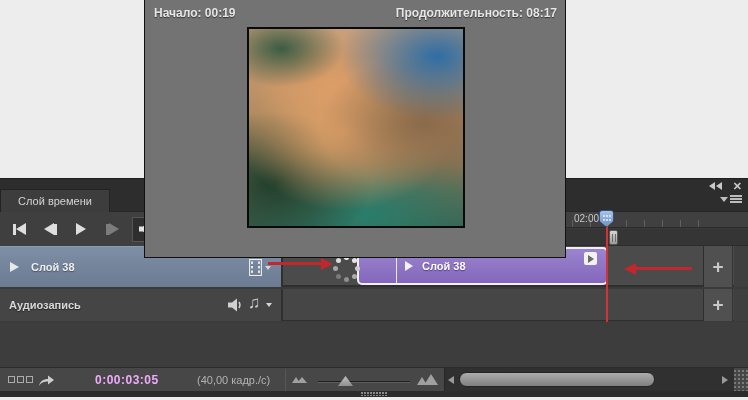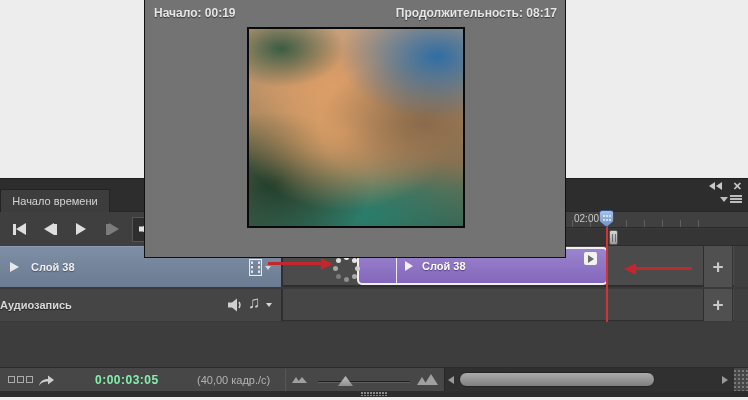--- a/index.html
+++ b/index.html
@@ -80,21 +80,21 @@
   
   .arrow { z-index:12; }
   .arrow .shaft { position:absolute; height:3px; background:#c1272d; top:4px; }
   .arrow .head-r { position:absolute; right:0; top:0; width:0;height:0; border-top:6px solid transparent;border-bottom:6px solid transparent;border-left:12px solid #c1272d; }
   .arrow .head-l { position:absolute; left:0; top:0; width:0;height:0; border-top:6px solid transparent;border-bottom:6px solid transparent;border-right:12px solid #c1272d; }
 
   
   .statusbar { left:0; top:188px; width:748px; height:24px; background:#474747; border-top:1px solid #2b2b2b; }
   .sq3 { left:8px; top:8px; display:flex; gap:2px; }
   .sq3 i { width:7px; height:7px; border:1px solid #ababab; }
-  .timecode { left:95px; top:5px; color:#86efac; font-size:12px; font-weight:bold; letter-spacing:.5px; }
+  .timecode { left:95px; top:5px; color:#f0abfc; font-size:12px; font-weight:bold; letter-spacing:.5px; }
   .framerate { left:197px; top:6px; color:#b2b2b2; font-size:11px; }
   .vdiv { top:1px; width:1px; height:22px; background:#2e2e2e; border-right:1px solid #565656; }
   .mtn { display:flex; align-items:flex-end; gap:0; }
   .mtn .m1 { width:0;height:0;border-left:4px solid transparent;border-right:4px solid transparent;border-bottom:6px solid #a0a0a0; }
   .mtn .m2 { width:0;height:0;border-left:6px solid transparent;border-right:6px solid transparent;border-bottom:9px solid #a0a0a0; margin-left:-3px; }
   .slider-track { left:318px; top:13px; width:92px; height:2px; background:#1f1f1f; border-bottom:1px solid #5d5d5d; }
   .slider-thumb { left:338px; top:8px; width:15px; height:10px; background:linear-gradient(#c2c2c2,#8f8f8f); clip-path:polygon(50% 0,100% 100%,0 100%); }
   .scrollzone { left:444px; top:0; width:290px; height:24px; background:#303030; border-left:1px solid #262626; }
   .scroll-thumb { left:14px; top:4px; width:196px; height:15px; border-radius:8px; background:linear-gradient(#ababab,#808080); border:1px solid #242424; }
   .s-arrow-l { left:3px; top:8px; width:0;height:0;border-top:4px solid transparent;border-bottom:4px solid transparent;border-right:6px solid #9a9a9a; }
@@ -122,21 +122,21 @@
   svg { display:block; }
 </style>
 </head>
 <body>
 
 <div class="stage">
 
   <div class="abs panel">
 
     <div class="abs tabbar">
-      <div class="abs tab">Начало времени</div>
+      <div class="abs tab">Слой времени</div>
       <div class="abs collapse-ic">
         <span class="tri-l" style="border-right-width:6px;border-top-width:4px;border-bottom-width:4px;border-right-color:#c9c9c9;"></span>
         <span class="tri-l" style="border-right-width:6px;border-top-width:4px;border-bottom-width:4px;border-right-color:#c9c9c9;"></span>
       </div>
       <div class="abs close-x">✕</div>
     </div>
     <div class="abs panel-menu">
       <span class="dd" style="border-top-color:#bdbdbd;"></span>
       <span class="menu-lines"></span>
     </div>
@@ -202,21 +202,21 @@
           <rect x="9" y="11.5" width="2" height="2.4" fill="#e8e8e8"></rect>
         </svg>
         <span class="abs dd" style="left:265px; top:19px; border-top-color:#d6d6d6; border-left-width:3px; border-right-width:3px; border-top-width:4px;"></span>
       </div>
       <div class="abs plus-col" style="height:41px;">+</div>
       <div class="abs tail-col" style="height:41px;"></div>
     </div>
 
     <div class="abs row-audio">
       <div class="abs hdr-audio">
-        <span class="audio-label" style="">Аудиозапись</span>
+        <span class="audio-label" style="margin-left:9px;">Аудиозапись</span>
         <svg class="abs" style="left:228px; top:9px;" width="16" height="14" viewBox="0 0 16 14">
           <path d="M0 4.5 H4 L9 0.5 V13.5 L4 9.5 H0 Z" fill="#cfcfcf"></path>
           <path d="M11 4 Q13 7 11 10" stroke="#cfcfcf" stroke-width="1.4" fill="none"></path>
         </svg>
         <span class="abs" style="left:248px; top:4px; font-size:17px; color:#cfcfcf;">♫</span>
         <span class="abs dd" style="left:266px; top:14px; border-top-color:#d6d6d6; border-left-width:3px; border-right-width:3px; border-top-width:4px;"></span>
       </div>
       <div class="abs plus-col" style="height:32px;">+</div>
       <div class="abs tail-col" style="height:32px;"></div>
     </div>

